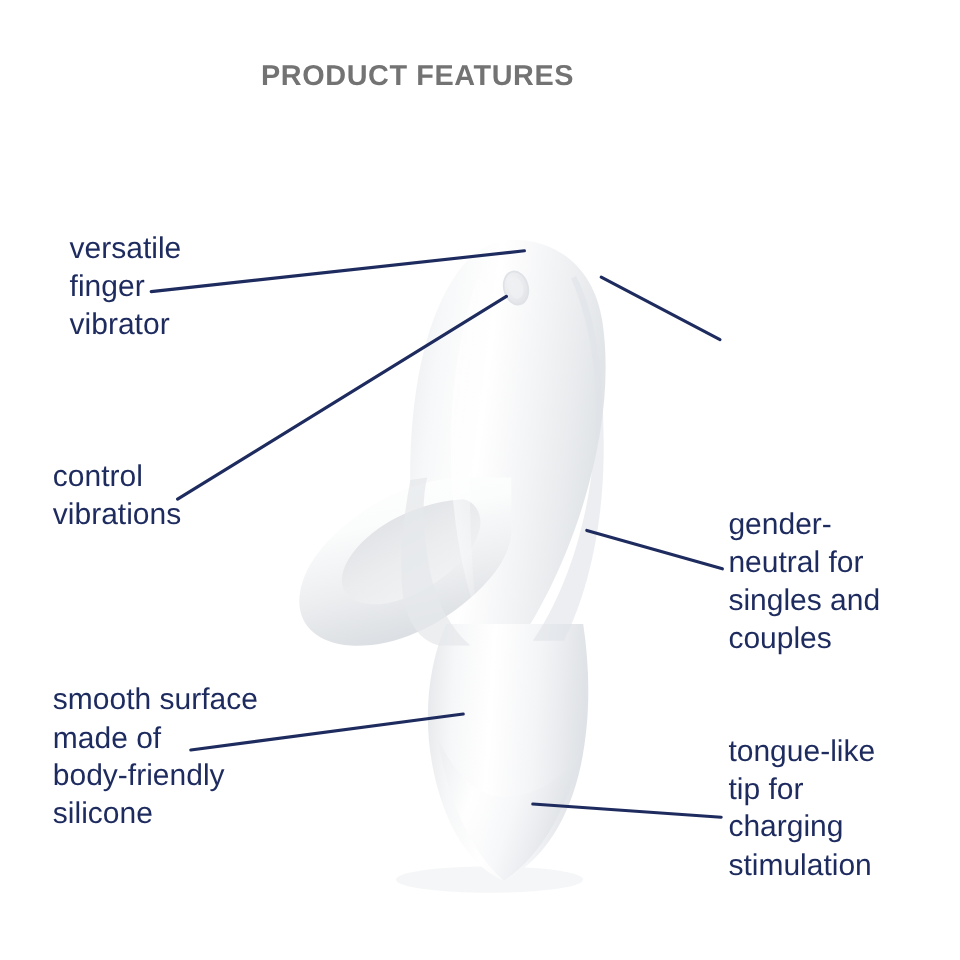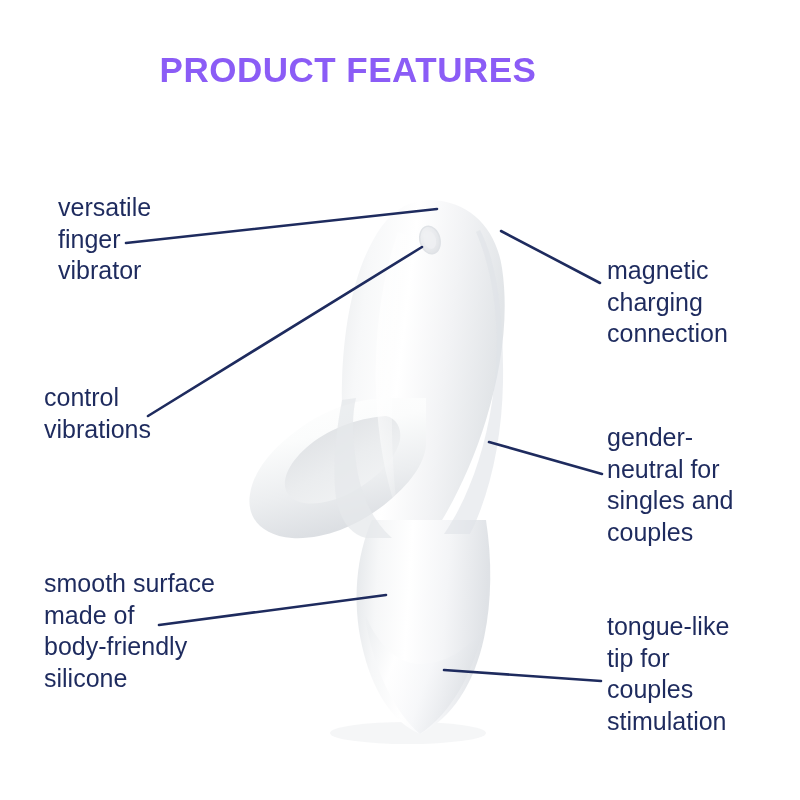--- a/index.html
+++ b/index.html
@@ -16,24 +16,24 @@
     height: 800px;
     background: #ffffff;
     overflow: hidden;
   }
   #title {
     position: absolute;
     left: 0;
     top: 50px;
     width: 696px;
     text-align: center;
-    font-size: 35px;
+    font-size: 24px;
     font-weight: bold;
     letter-spacing: 0.5px;
-    color: #8b5cf6;
+    color: #737373;
     font-family: "Liberation Sans", sans-serif;
   }
   .callout {
     position: absolute;
     color: #1e2b5e;
     font-size: 25px;
     line-height: 1.26;
     font-family: "Liberation Sans", sans-serif;
     white-space: pre-line;
   }
@@ -191,27 +191,24 @@
 vibrator</div>
 
   <div class="callout left" id="cl-smooth">smooth surface
 made of
 body-friendly
 silicone</div>
 
   <div class="callout left" id="cl-control">control
 vibrations</div>
 
-  <div class="callout right" id="cl-magnetic">magnetic
-charging
-connection</div>
 
   <div class="callout right" id="cl-gender">gender-
 neutral for
 singles and
 couples</div>
 
   <div class="callout right" id="cl-tongue">tongue-like
 tip for
-couples
+charging
 stimulation</div>
 
 </div>
 
 </body></html>

